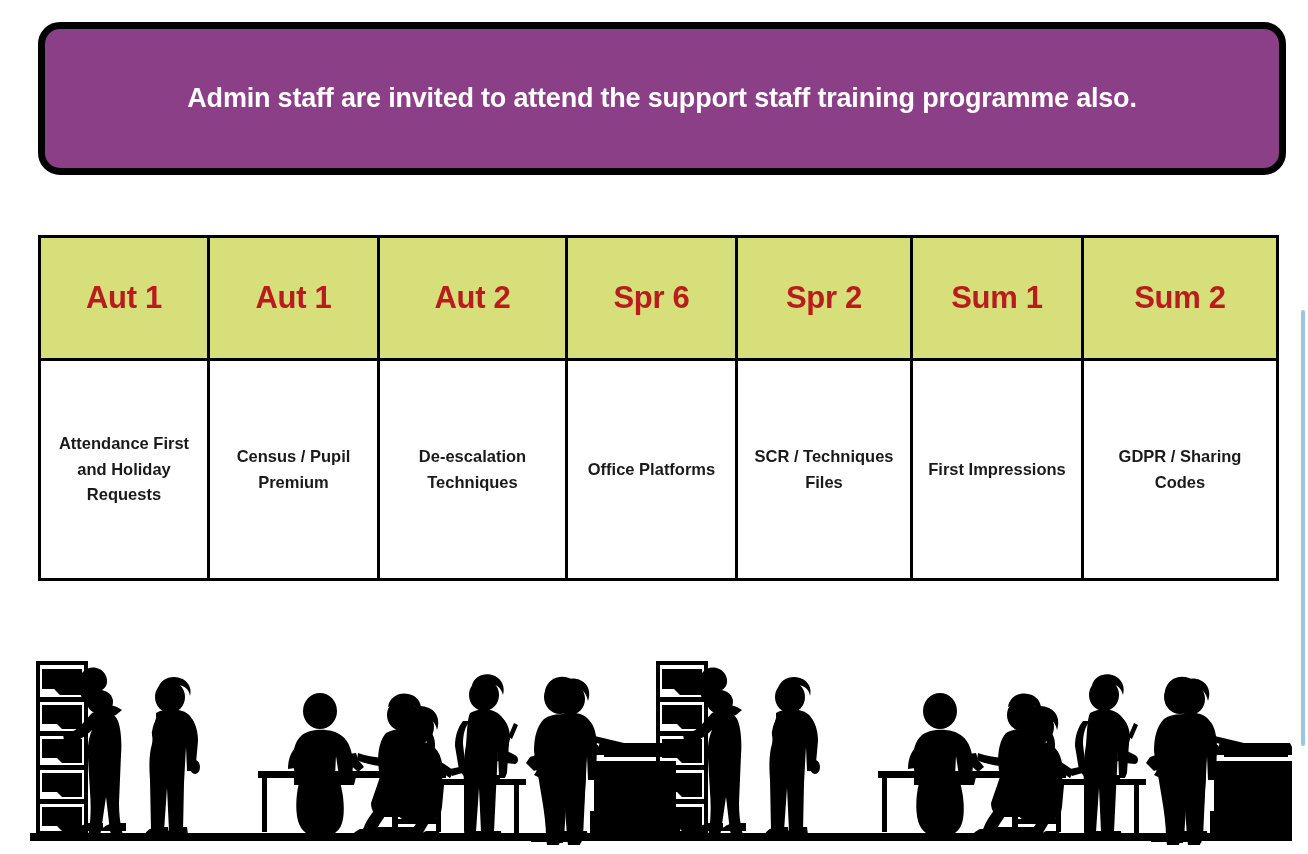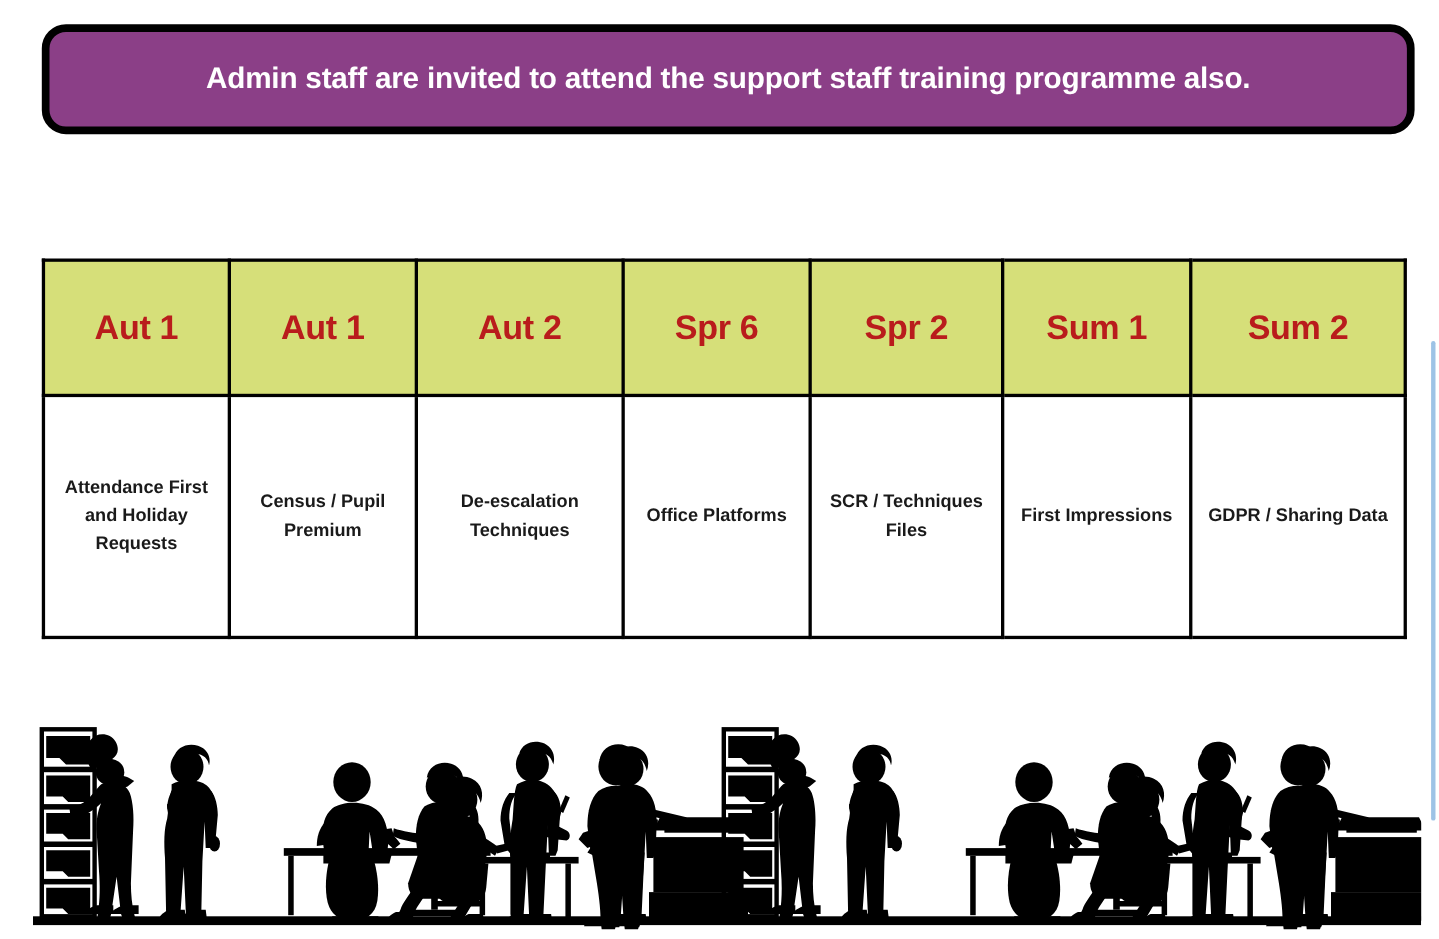--- a/index.html
+++ b/index.html
@@ -14,21 +14,21 @@
     overflow: hidden;
     font-family: "Liberation Sans", sans-serif;
   }
 
   
   #banner {
     position: absolute;
     left: 38px;
     top: 22px;
     width: 1248px;
-    height: 100px;
+    height: 153px;
     box-sizing: border-box;
     background: #8B3F87;
     border: 7px solid #000000;
     border-radius: 22px;
     display: flex;
     flex-direction: column;
     align-items: center;
     justify-content: center;
     gap: 4px;
   }
@@ -135,21 +135,21 @@
     </tr>
   </thead>
   <tbody>
     <tr>
       <td>Attendance First and Holiday Requests</td>
       <td>Census / Pupil Premium</td>
       <td>De-escalation Techniques</td>
       <td>Office Platforms</td>
       <td>SCR / Techniques Files</td>
       <td>First Impressions</td>
-      <td>GDPR / Sharing Data</td>
+      <td>GDPR / Sharing Codes</td>
     </tr>
   </tbody>
 </table>
 
 <div id="illustration">
   <svg viewBox="0 0 1262 190" preserveAspectRatio="none" aria-hidden="true">
     <defs>
 
       <g id="office-tile">
 

